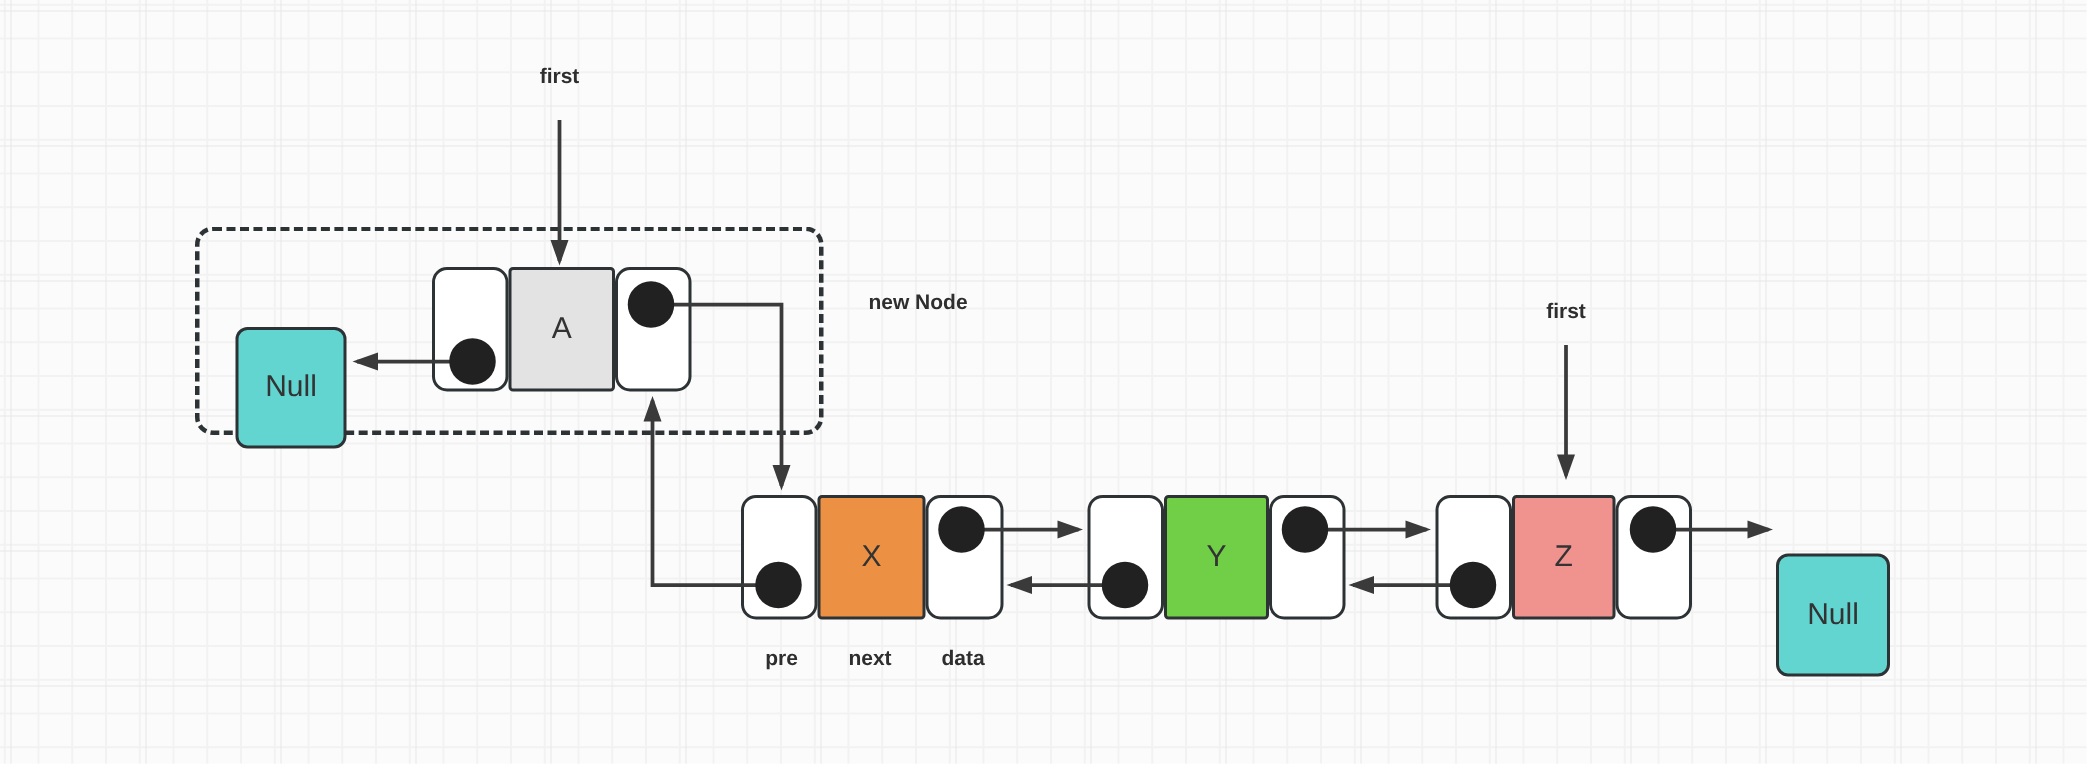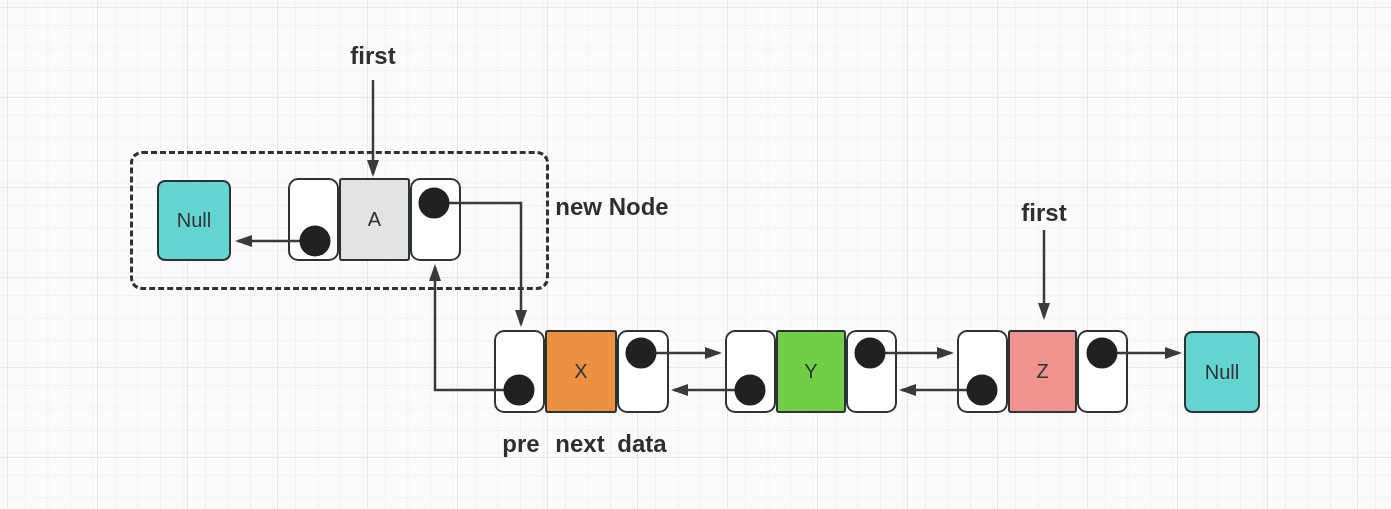--- a/index.html
+++ b/index.html
@@ -29,25 +29,25 @@
   }
   .datacell{
     border-radius:3px;
     display:flex;align-items:center;justify-content:center;
     font-size:20px;color:#333;
   }
   .terminal{
     position:absolute;box-sizing:border-box;
     border:2.5px solid #2D3235;border-radius:8px;
     display:flex;align-items:center;justify-content:center;
-    font-size:20px;color:#333;z-index:2;
+    font-size:20px;color:#333;z-index:2;margin-top:38px;
   }
   .plabel{
     position:absolute;transform:translateX(-50%);
-    font-weight:bold;font-size:24px;color:#2E2E2E;
+    font-weight:bold;font-size:14px;color:#2E2E2E;
     white-space:nowrap;z-index:4;
   }
   .connector-layer{
     position:absolute;left:0;top:0;z-index:3;pointer-events:none;
   }
   .connector-layer path{fill:none;stroke:#3A3A3A;stroke-width:2.5;}
   .connector-layer circle{fill:#212121;stroke:none;}
 </style>
 </head>
 <body>

